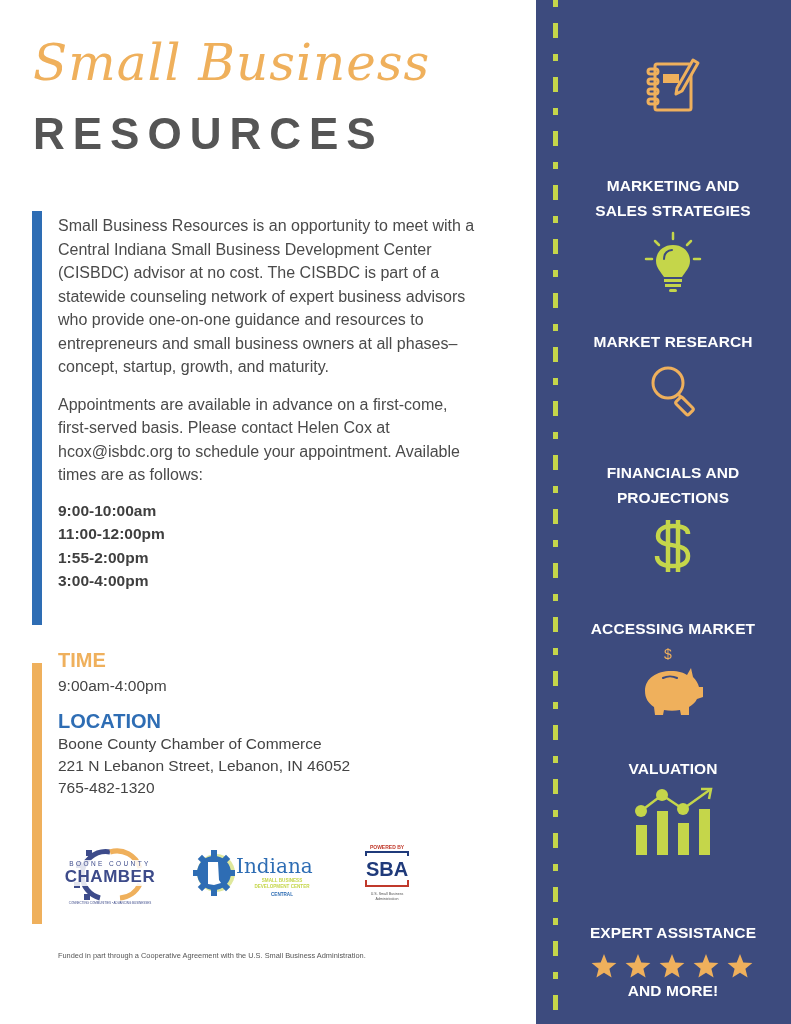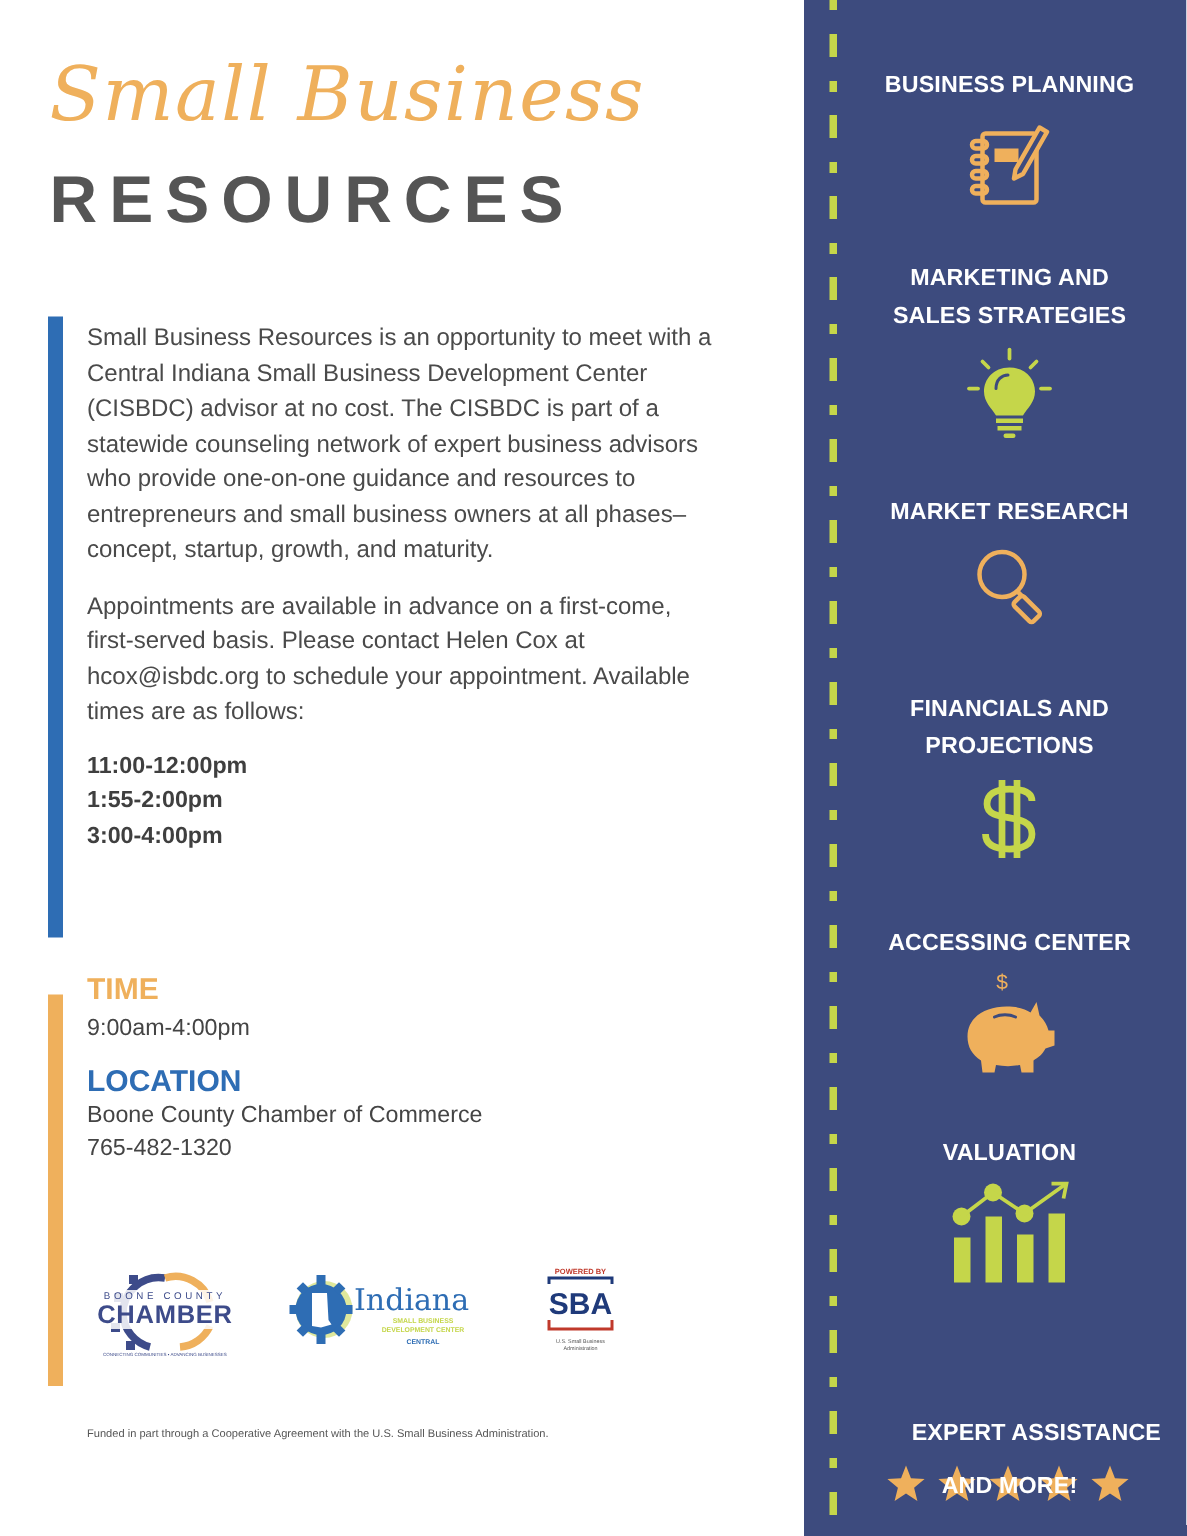--- a/index.html
+++ b/index.html
@@ -70,31 +70,33 @@
 <div class="title-script">Small Business</div>
 <div class="title-caps">RESOURCES</div>
 
 <div class="bar bar-blue"></div>
 <div class="bar bar-orange"></div>
 
 <div class="intro">
   <p>Small Business Resources is an opportunity to meet with a Central Indiana Small Business Development Center (CISBDC) advisor at no cost. The CISBDC is part of a statewide counseling network of expert business advisors who provide one-on-one guidance and resources to entrepreneurs and small business owners at all phases–concept, startup, growth, and maturity.</p>
   <p>Appointments are available in advance on a first-come, first-served basis. Please contact Helen Cox at hcox@isbdc.org to schedule your appointment. Available times are as follows:</p>
   <div class="times">
+    <div>9:00-10:00am</div>
     <div>11:00-12:00pm</div>
     <div>1:55-2:00pm</div>
     <div>3:00-4:00pm</div>
   </div>
 </div>
 
 <div class="info">
   <div class="info-time-heading">TIME</div>
   <div class="info-time-value">9:00am-4:00pm</div>
   <div class="info-loc-heading">LOCATION</div>
   <div class="info-loc-line">Boone County Chamber of Commerce</div>
+  <div class="info-loc-line">221 N Lebanon Street, Lebanon, IN 46052</div>
   <div class="info-loc-line">765-482-1320</div>
 </div>
 
 <div class="logos">
 
   <svg class="logo logo-chamber" viewBox="0 0 100 60">
     <g fill="none" stroke-width="5">
       <path d="M22 30 A24 24 0 0 1 50 6" stroke="#3d4b8a"></path>
       <path d="M50 6 A24 24 0 0 1 80 22" stroke="#efb05c"></path>
       <path d="M22 30 A24 24 0 0 0 40 52" stroke="#3d4b8a"></path>
@@ -141,21 +143,20 @@
     <text x="30" y="58" text-anchor="middle" font-family="Liberation Sans, sans-serif" font-size="3.6" fill="#555">Administration</text>
   </svg>
 </div>
 
 <div class="funded">Funded in part through a Cooperative Agreement with the U.S. Small Business Administration.</div>
 
 <div class="panel">
   <div class="dashes"></div>
 
   <div class="svc" style="top:44px;">
-    <div class="svc-label">BUSINESS PLANNING</div>
     <svg class="svc-icon" style="margin-top:10px;" width="60" height="62" viewBox="0 0 60 62">
       <rect x="12" y="10" width="36" height="46" rx="2" fill="none" stroke="#efb05c" stroke-width="3"></rect>
       <g fill="none" stroke="#efb05c" stroke-width="3">
         <rect x="5" y="15" width="10" height="5" rx="2.5"></rect>
         <rect x="5" y="25" width="10" height="5" rx="2.5"></rect>
         <rect x="5" y="35" width="10" height="5" rx="2.5"></rect>
         <rect x="5" y="45" width="10" height="5" rx="2.5"></rect>
       </g>
       <rect x="20" y="20" width="16" height="9" fill="#efb05c"></rect>
       <path d="M34 34 L50 6 L55 9 L39 37 L33 40 Z" fill="#3d4b7e" stroke="#efb05c" stroke-width="3" stroke-linejoin="round"></path>
@@ -194,21 +195,21 @@
     <svg class="svc-icon" style="margin-top:6px;" width="50" height="60" viewBox="0 0 50 60">
       <g fill="none" stroke="#c5d64a" stroke-width="4.5" stroke-linecap="butt">
         <line x1="20" y1="4" x2="20" y2="56"></line>
         <line x1="30" y1="4" x2="30" y2="56"></line>
         <path d="M40 18 C40 12 34 10 25 10 C15 10 10 14 10 20 C10 34 40 24 40 40 C40 47 34 50 25 50 C15 50 9 47 9 40"></path>
       </g>
     </svg>
   </div>
 
   <div class="svc" style="top:616px;">
-    <div class="svc-label">ACCESSING CENTER</div>
+    <div class="svc-label">ACCESSING MARKET</div>
     <svg class="svc-icon" style="margin-top:2px;" width="80" height="78" viewBox="0 0 80 78">
       <text x="35" y="16" text-anchor="middle" font-family="Liberation Sans, sans-serif" font-size="14" fill="#efb05c">$</text>
       <path d="M12 48 C12 35 24 28 38 28 C46 28 51 30 54 32 L58 25 L60 34 C63 37 65 40 66 44 L70 44 L70 54 L64 56 C62 60 59 62 56 64 L56 72 L48 72 L47 67 C42 68 36 68 31 67 L30 72 L22 72 L21 64 C15 60 12 55 12 48 Z" fill="#efb05c"></path>
       <path d="M30 35 C34 33 40 33 44 35" fill="none" stroke="#3d4b7e" stroke-width="2" stroke-linecap="round"></path>
     </svg>
   </div>
 
   <div class="svc" style="top:756px;">
     <div class="svc-label">VALUATION</div>
     <svg class="svc-icon" style="margin-top:4px;" width="84" height="72" viewBox="0 0 84 72">
@@ -219,21 +220,21 @@
         <rect x="68" y="24" width="11" height="46"></rect>
         <circle cx="10" cy="26" r="6"></circle>
         <circle cx="31" cy="10" r="6"></circle>
         <circle cx="52" cy="24" r="6"></circle>
       </g>
       <polyline points="10,26 31,10 52,24 80,4" fill="none" stroke="#c5d64a" stroke-width="2.5"></polyline>
       <polyline points="70,4 80,4 78,14" fill="none" stroke="#c5d64a" stroke-width="2.5"></polyline>
     </svg>
   </div>
 
-  <div class="svc" style="top:943px;text-align:right;">
+  <div class="svc" style="top:920px;">
     <div class="svc-label">EXPERT ASSISTANCE</div>
     <svg class="svc-icon" style="margin-top:6px;" width="164" height="30" viewBox="0 0 164 30">
       <defs>
         <path id="star" d="M13 1 L16.3 9.5 L25.4 10 L18.4 15.8 L20.6 24.6 L13 19.7 L5.4 24.6 L7.6 15.8 L0.6 10 L9.7 9.5 Z" fill="#efb05c"></path>
       </defs>
       <use href="#star" x="0" y="2"></use>
       <use href="#star" x="34" y="2"></use>
       <use href="#star" x="68" y="2"></use>
       <use href="#star" x="102" y="2"></use>
       <use href="#star" x="136" y="2"></use>

